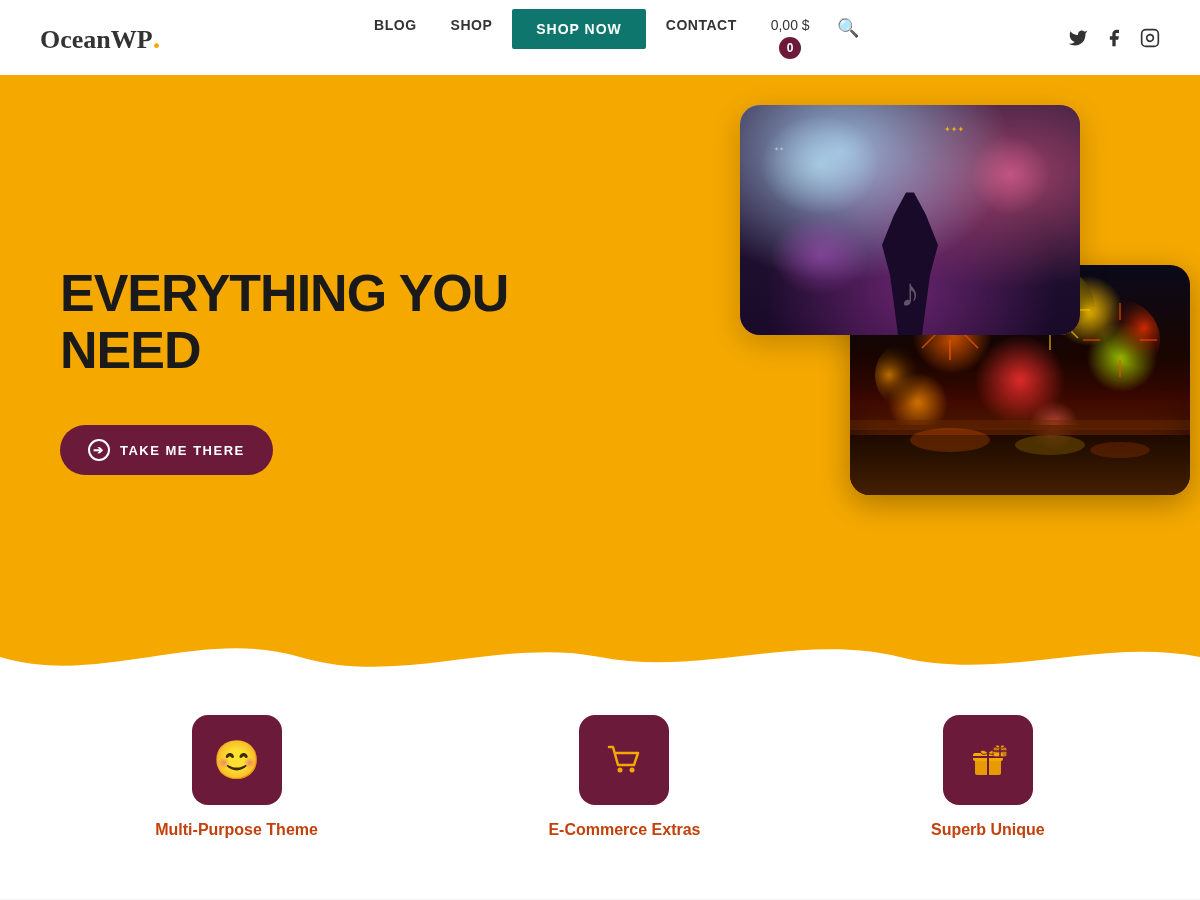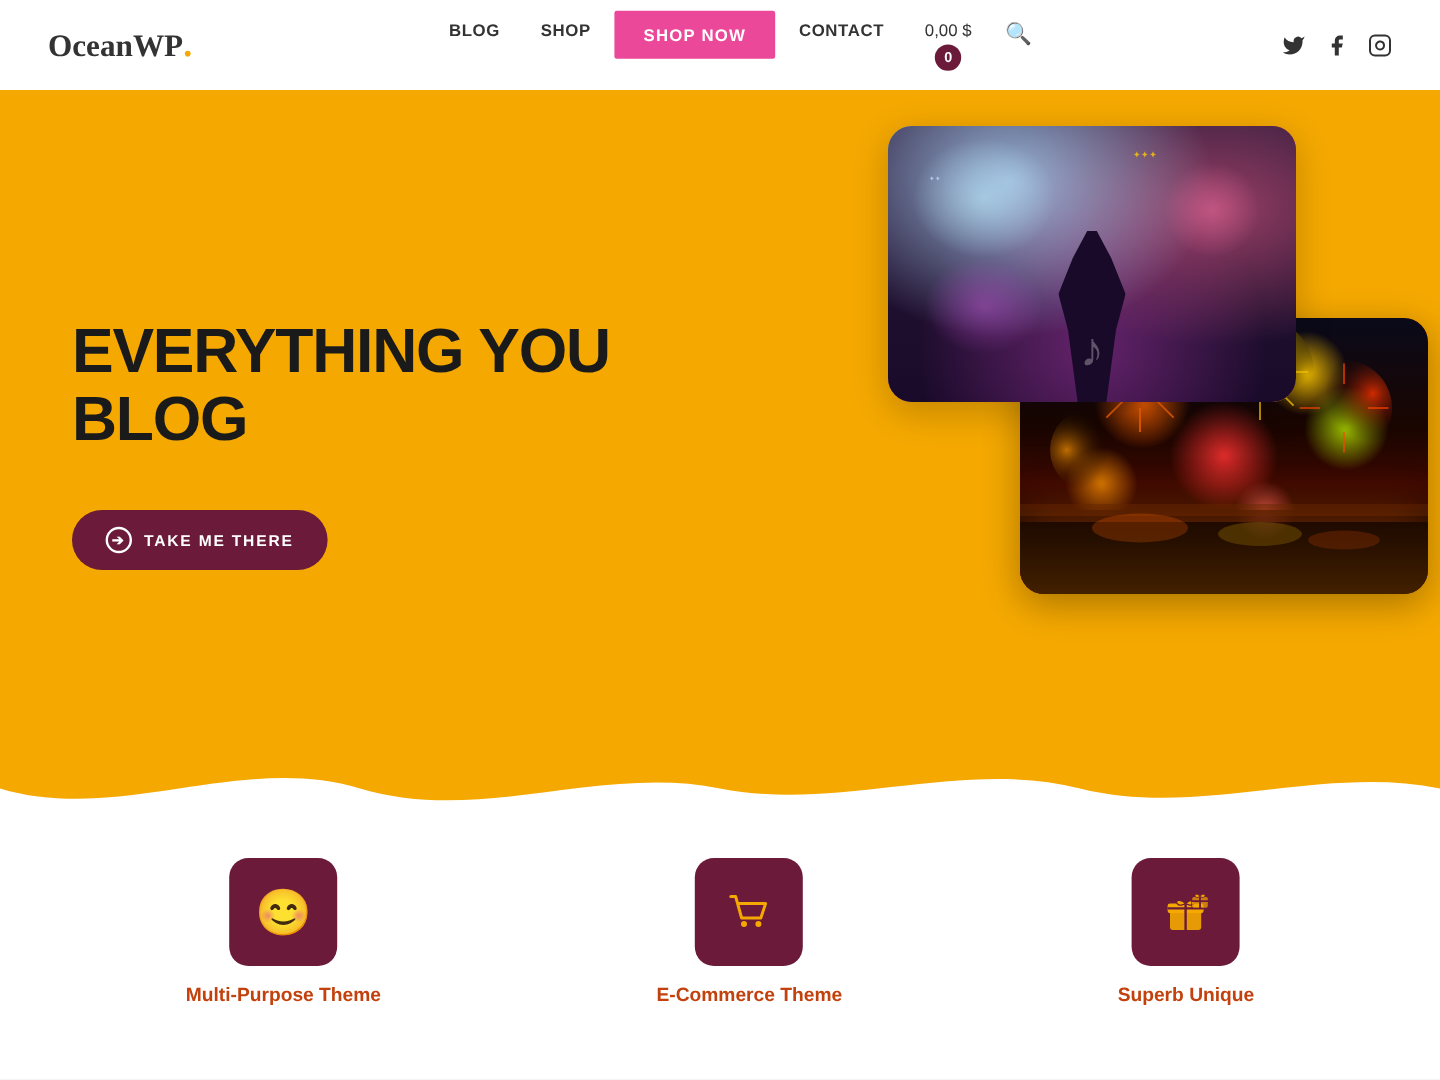--- a/index.html
+++ b/index.html
@@ -23,21 +23,21 @@
     }
     .nav-link {
       font-size: 14px;
       font-weight: 600;
       color: #333;
       text-decoration: none;
       padding: 8px 14px;
       letter-spacing: 0.5px;
     }
     .nav-btn {
-      background: #ec4899;
+      background: #0f766e;
       color: #fff;
       font-size: 14px;
       font-weight: 700;
       padding: 12px 24px;
       border: none;
       cursor: pointer;
       letter-spacing: 1px;
       border-radius: 2px;
     }
     .cart-icon {
@@ -323,21 +323,21 @@
         <path d="M16 11.37A4 4 0 1 1 12.63 8 4 4 0 0 1 16 11.37z"></path>
         <line x1="17.5" y1="6.5" x2="17.51" y2="6.5"></line>
       </svg>
     </span>
   </div>
 </header>
 
 <section class="hero">
   <div class="hero-content">
     <h1 class="hero-title">
-      <span style="display:block;">EVERYTHING YOU BLOG</span>
+      <span style="display:block;">EVERYTHING YOU NEED</span>
     </h1>
     <button class="hero-cta">
       <span class="cta-icon">➔</span>
       <span>TAKE ME THERE</span>
     </button>
   </div>
 
   <div class="hero-images">
 
     <div class="hero-img-1">
@@ -434,21 +434,21 @@
 
 
   <div class="feature-item">
     <div class="feature-icon-box">
       <svg width="42" height="42" viewBox="0 0 42 42" fill="none">
         <path d="M6 8h4l5 18h16l4-12H12" stroke="#f4a800" stroke-width="2.5" stroke-linecap="round" stroke-linejoin="round"></path>
         <circle cx="17" cy="31" r="2.5" fill="#f4a800"></circle>
         <circle cx="29" cy="31" r="2.5" fill="#f4a800"></circle>
       </svg>
     </div>
-    <span class="feature-label">E-Commerce Theme</span>
+    <span class="feature-label">E-Commerce Extras</span>
   </div>
 
   <div class="feature-item">
     <div class="feature-icon-box">
       <svg width="42" height="42" viewBox="0 0 42 42" fill="none">
 
         <rect x="8" y="20" width="26" height="16" rx="2" fill="#f4a800" opacity="0.9"></rect>
         <rect x="6" y="14" width="30" height="8" rx="2" fill="#f4a800"></rect>
         <line x1="21" y1="14" x2="21" y2="36" stroke="#6b1a3a" stroke-width="2"></line>
         <line x1="6" y1="18" x2="36" y2="18" stroke="#6b1a3a" stroke-width="2"></line>

